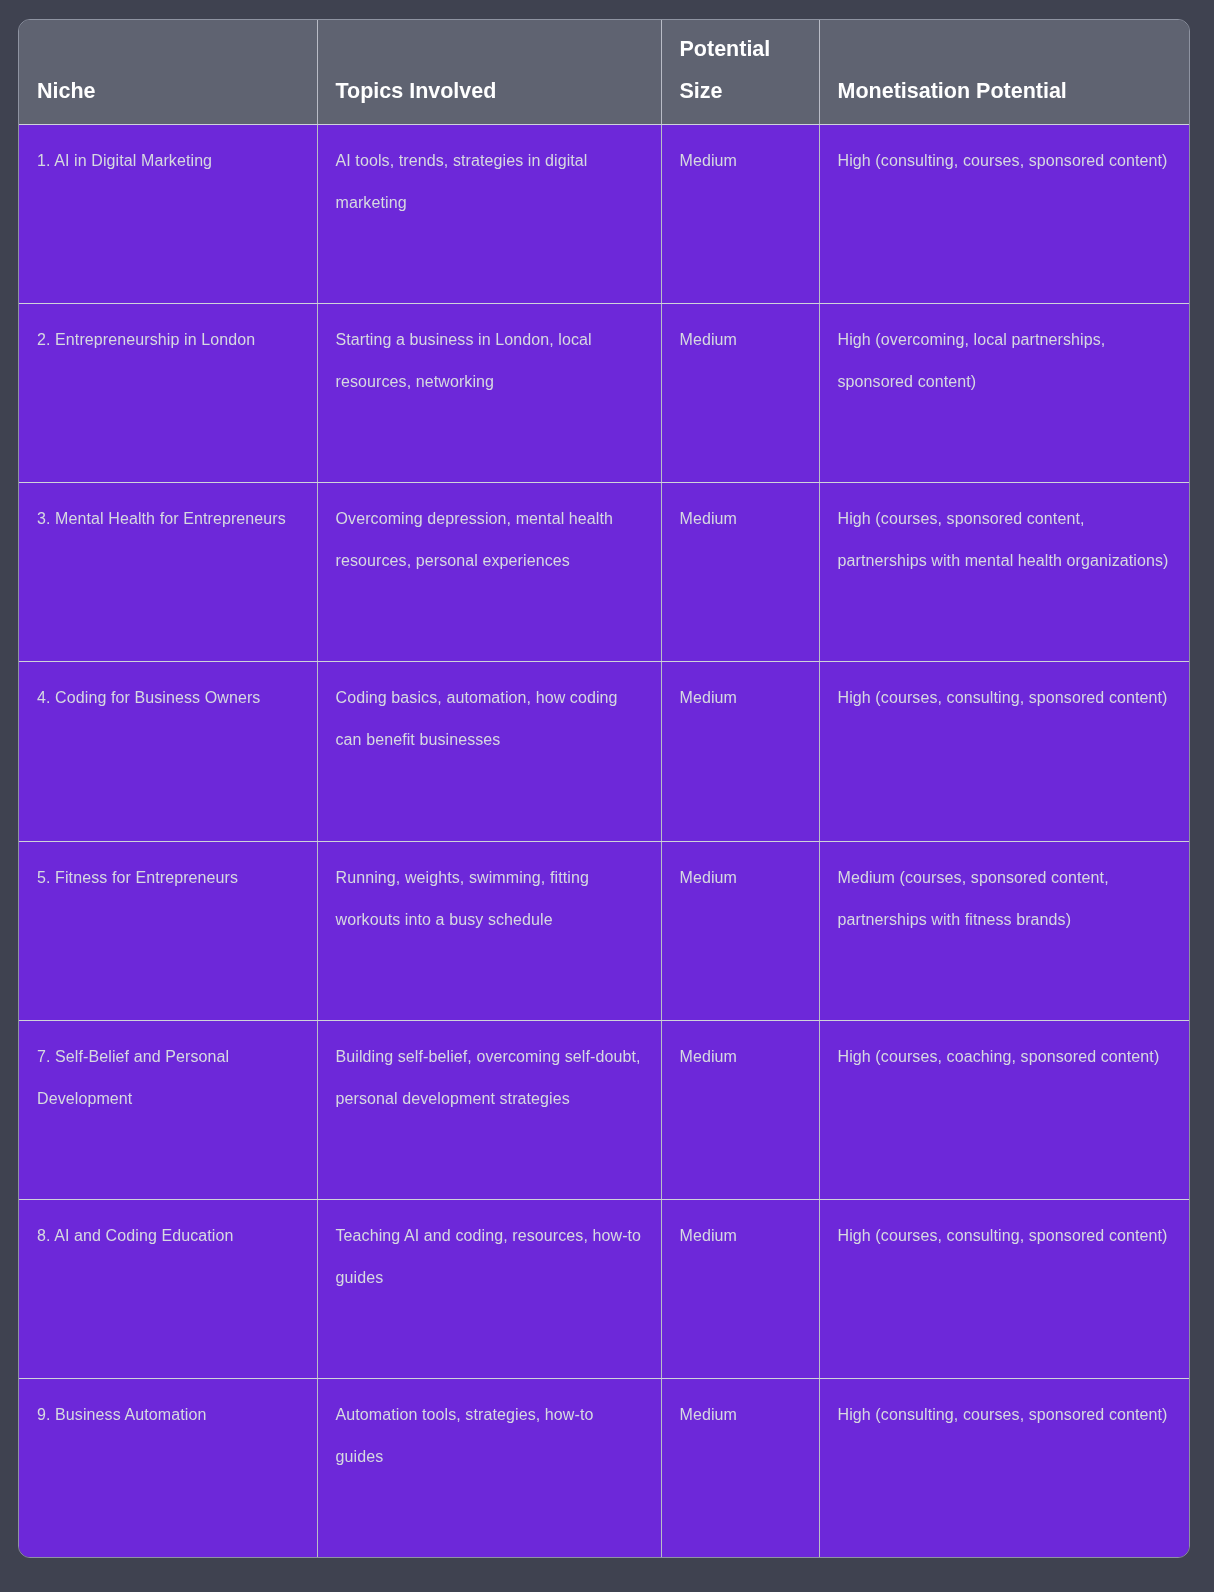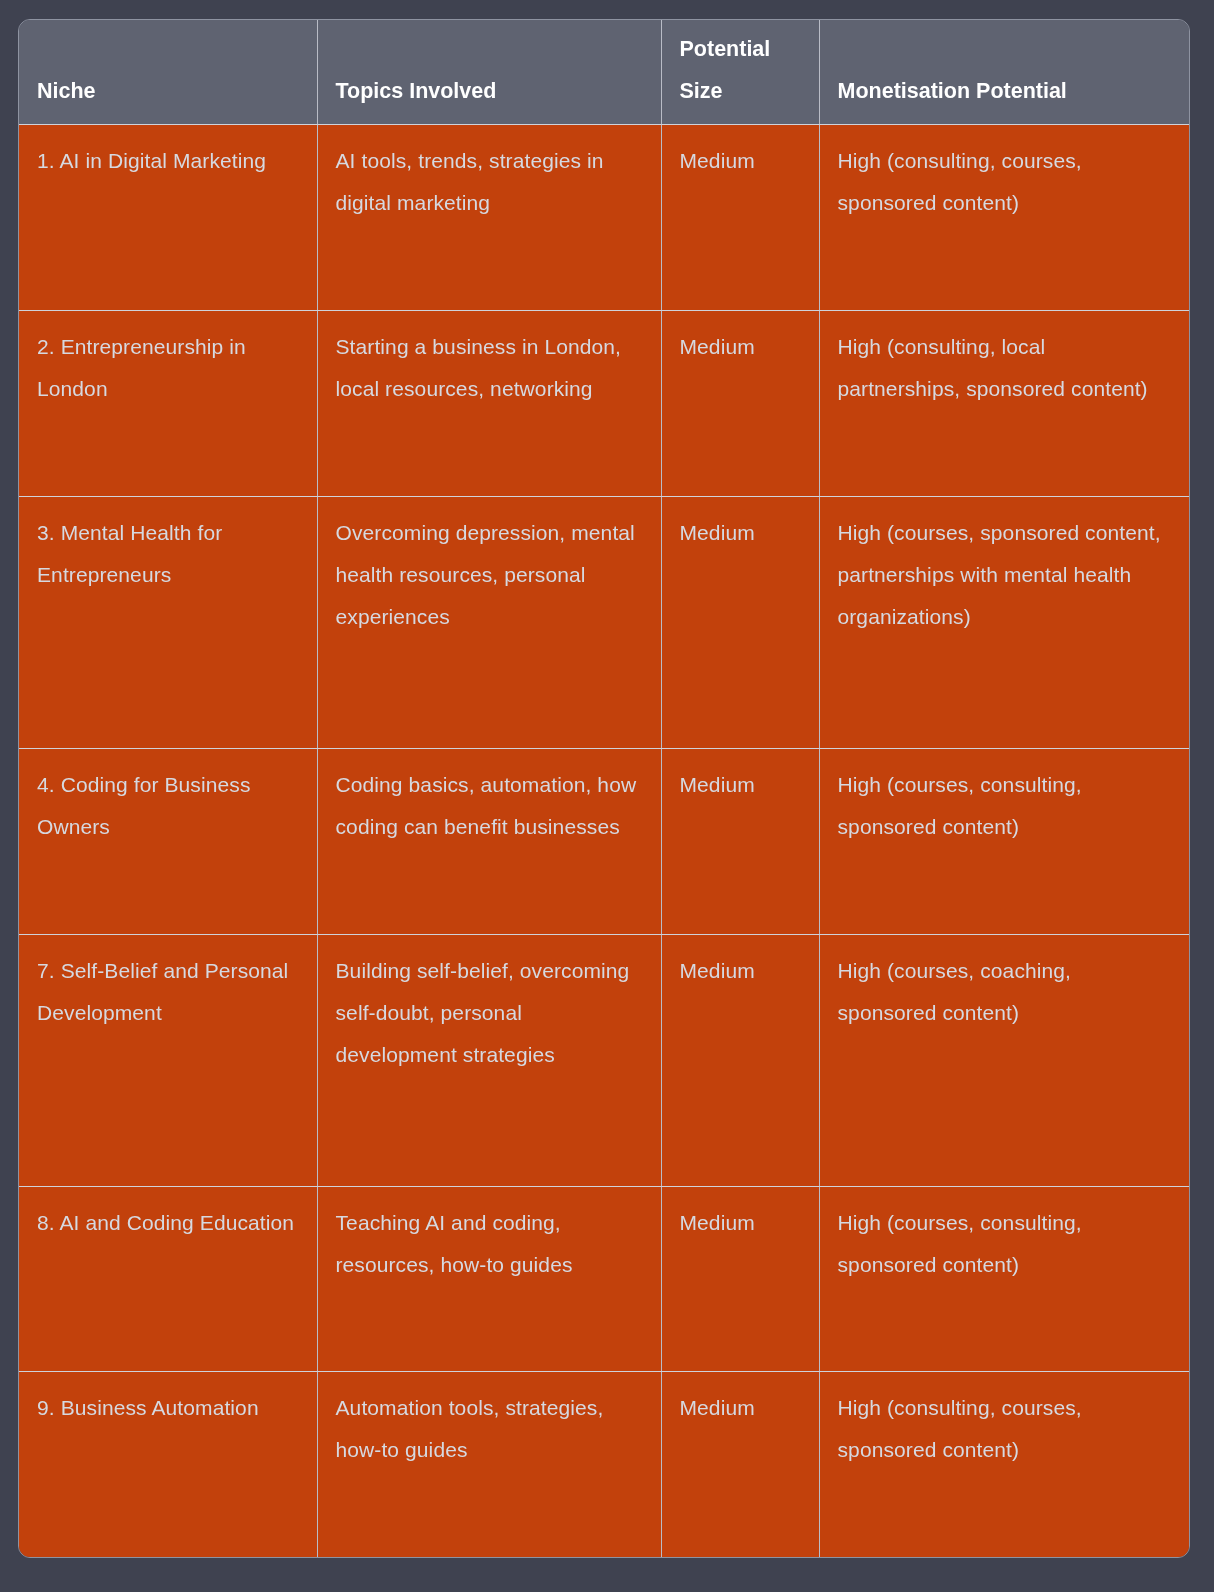--- a/index.html
+++ b/index.html
@@ -49,23 +49,23 @@
     text-align: left;
     vertical-align: bottom;
     padding: 8px 18px 12px 18px;
     height: 100px;
     border-right: 1px solid #b9bcc6;
     border-bottom: 1px solid #cfd2da;
   }
   thead th:last-child { border-right: none; }
 
   tbody td {
-    background: #c2410c;
+    background: #6d28d9;
     color: #d6d9e0;
-    font-size: 21px;
+    font-size: 16px;
     line-height: 42px;
     font-weight: normal;
     text-align: left;
     vertical-align: top;
     padding: 15px 18px 18px 18px;
     border-right: 1px solid #b9bcc6;
     border-bottom: 1px solid #cfd2da;
     letter-spacing: 0.1px;
   }
   tbody td:last-child { border-right: none; }
@@ -94,33 +94,39 @@
       <tr>
         <td>1. AI in Digital Marketing</td>
         <td>AI tools, trends, strategies in digital marketing</td>
         <td>Medium</td>
         <td>High (consulting, courses, sponsored content)</td>
       </tr>
       <tr>
         <td>2. Entrepreneurship in London</td>
         <td>Starting a business in London, local resources, networking</td>
         <td>Medium</td>
-        <td>High (consulting, local partnerships, sponsored content)</td>
+        <td>High (overcoming, local partnerships, sponsored content)</td>
       </tr>
       <tr>
         <td>3. Mental Health for Entrepreneurs</td>
         <td>Overcoming depression, mental health resources, personal experiences</td>
         <td>Medium</td>
         <td>High (courses, sponsored content, partnerships with mental health organizations)</td>
       </tr>
       <tr>
         <td>4. Coding for Business Owners</td>
         <td>Coding basics, automation, how coding can benefit businesses</td>
         <td>Medium</td>
         <td>High (courses, consulting, sponsored content)</td>
+      </tr>
+      <tr>
+        <td>5. Fitness for Entrepreneurs</td>
+        <td>Running, weights, swimming, fitting workouts into a busy schedule</td>
+        <td>Medium</td>
+        <td>Medium (courses, sponsored content, partnerships with fitness brands)</td>
       </tr>
       <tr>
         <td>7. Self-Belief and Personal Development</td>
         <td>Building self-belief, overcoming self-doubt, personal development strategies</td>
         <td>Medium</td>
         <td>High (courses, coaching, sponsored content)</td>
       </tr>
       <tr>
         <td>8. AI and Coding Education</td>
         <td>Teaching AI and coding, resources, how-to guides</td>

